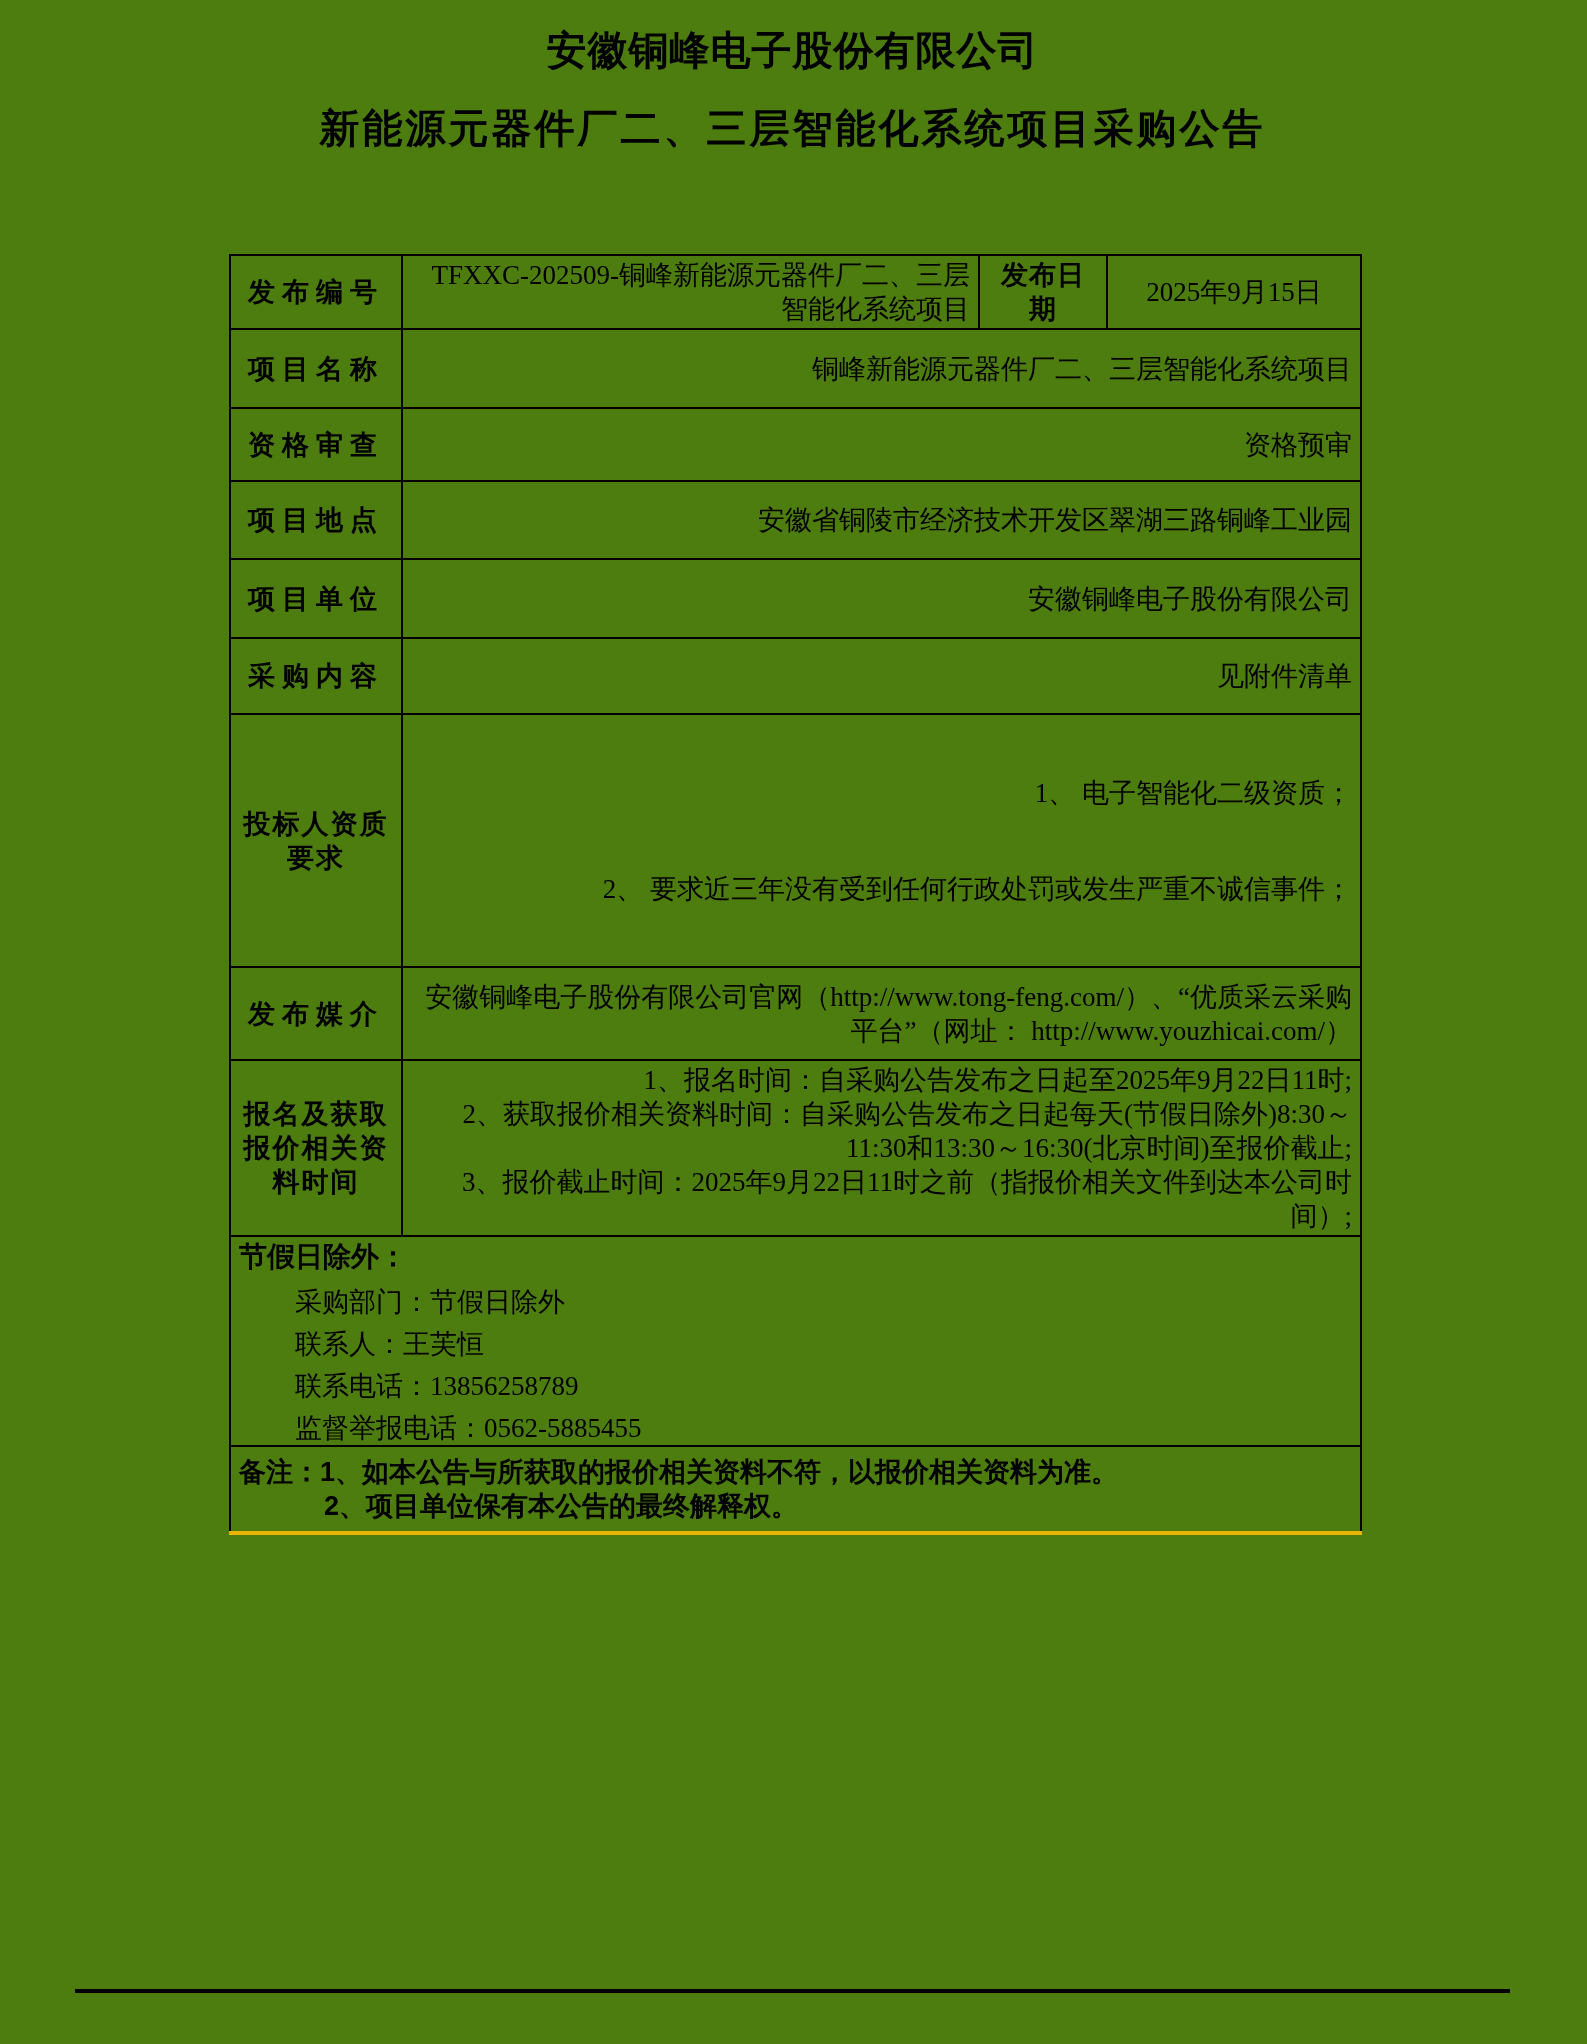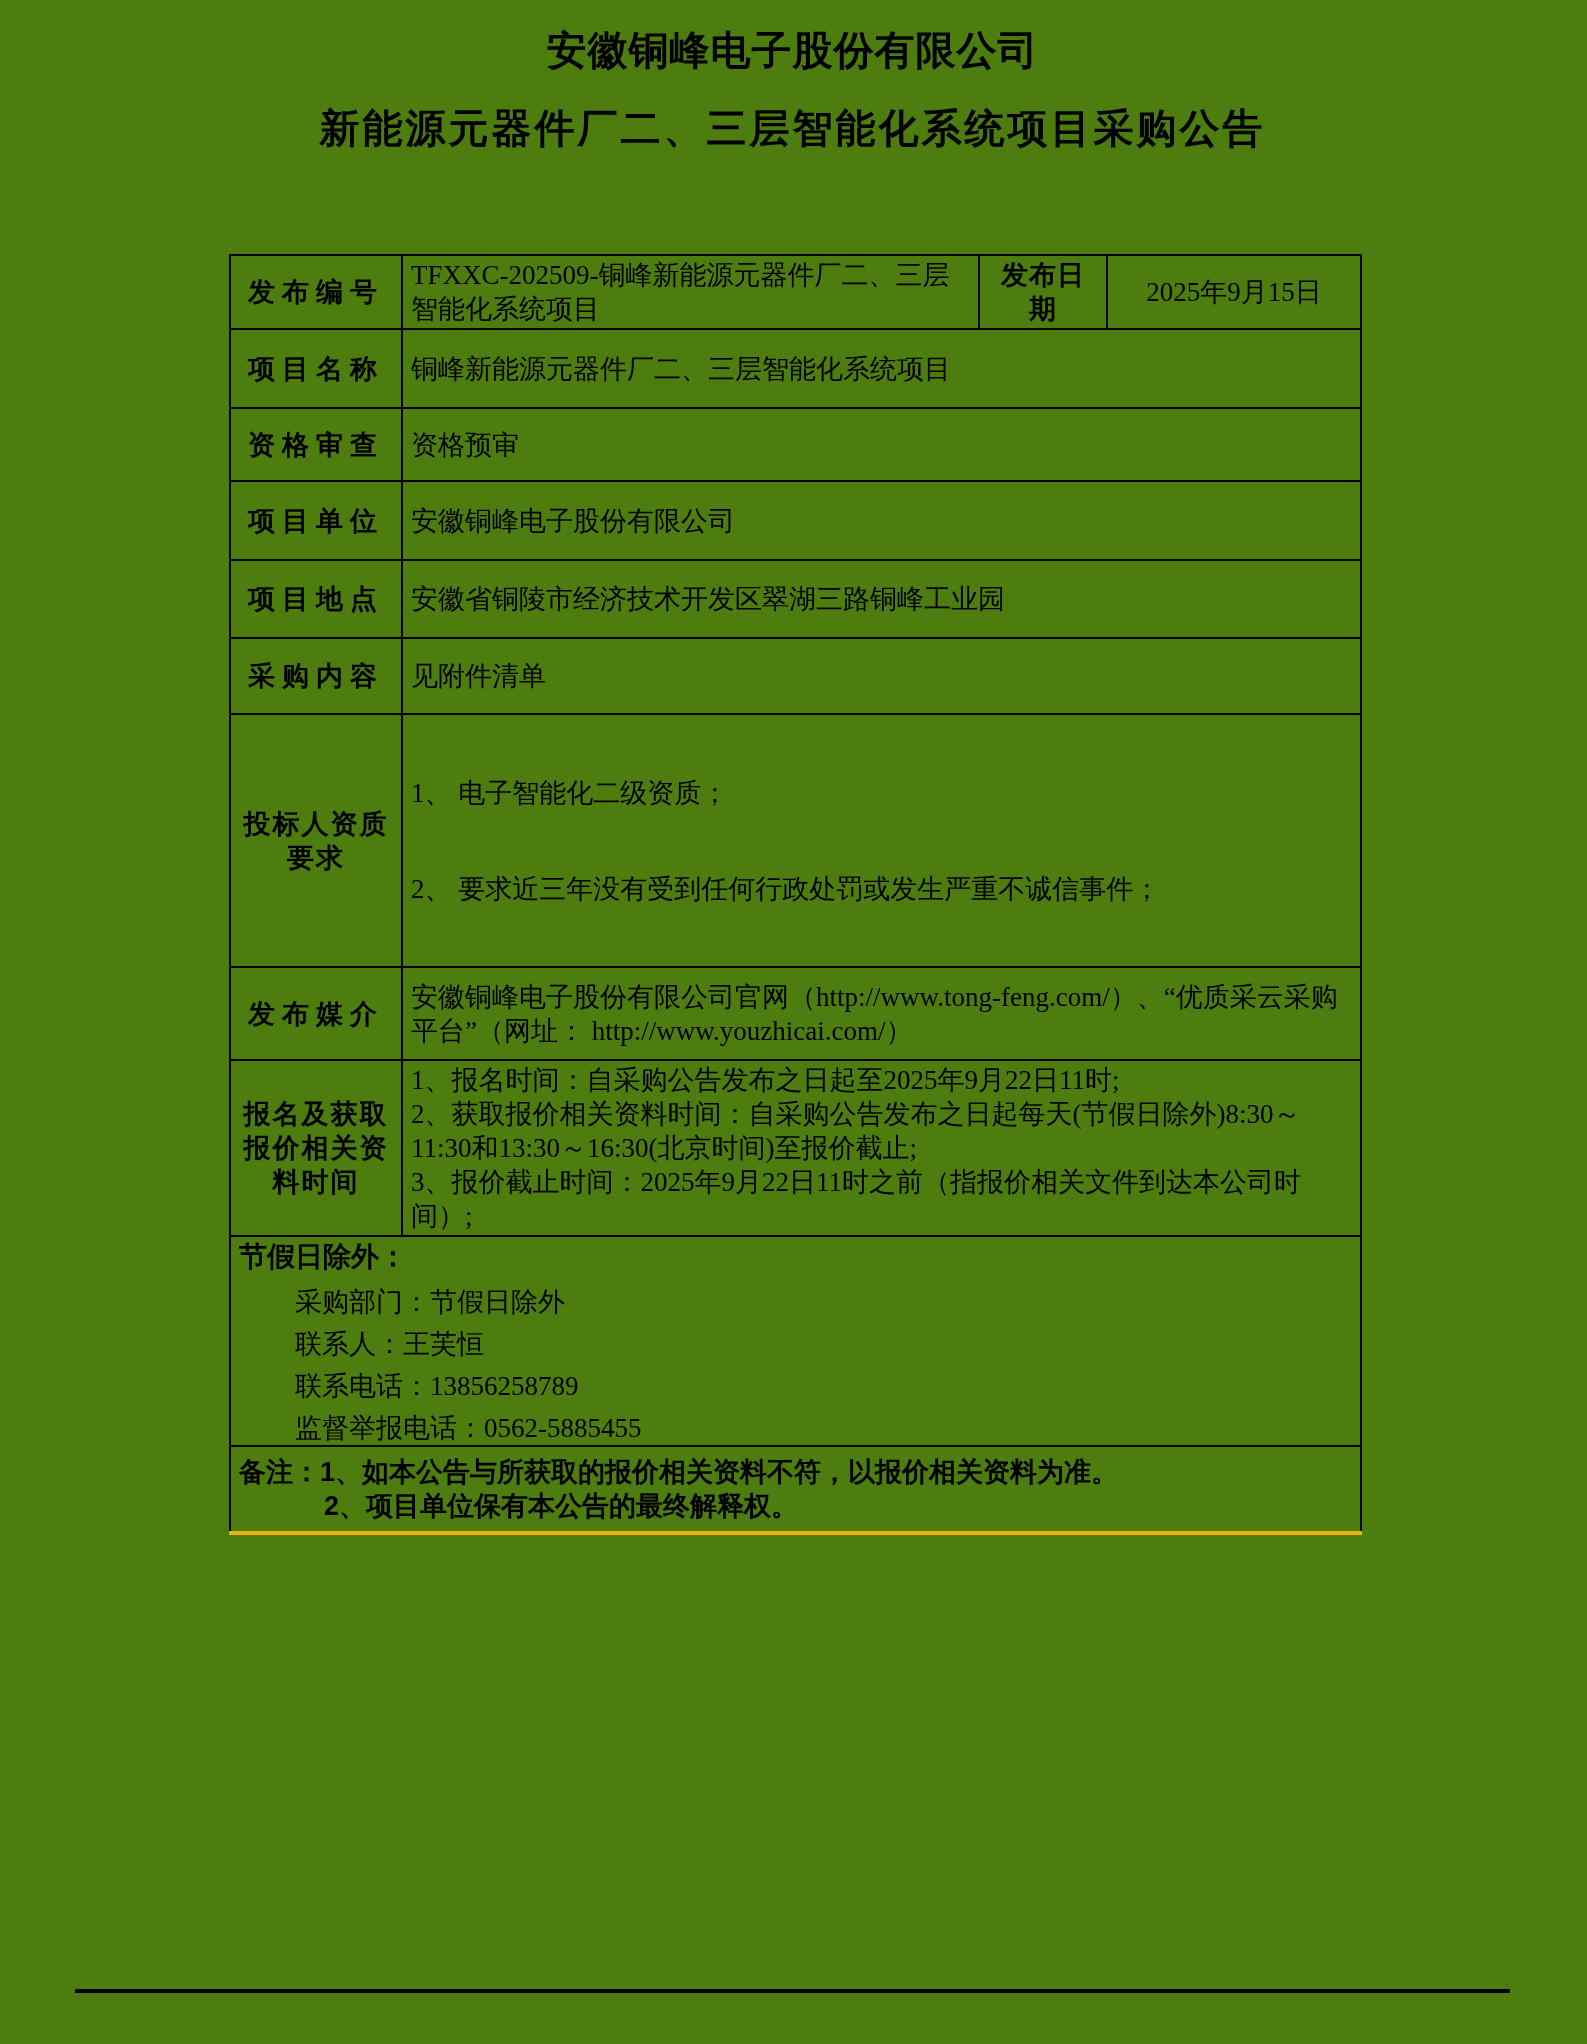--- a/index.html
+++ b/index.html
@@ -50,21 +50,21 @@
   }
   td.lbl-date{
     font-weight:bold;
     text-align:center;
     letter-spacing:1px;
     padding:2px 2px;
     font-size:27px;
   }
   td.val{
     font-family:"Liberation Serif", serif;
-    text-align:left;
+    text-align:right;
   }
   td.val-center{
     font-family:"Liberation Serif", serif;
     text-align:center;
   }
   td.bidder-cell div.item{margin:0;}
   td.bidder-cell div.item + div.item{margin-top:62px;}
   td.media-cell{line-height:45px;}
   td.reg-cell{
     vertical-align:top;
@@ -123,28 +123,28 @@
     <tr style="height:79px">
       <td class="lbl">项目名称</td>
       <td class="val" colspan="3">铜峰新能源元器件厂二、三层智能化系统项目</td>
     </tr>
 
     <tr style="height:73px">
       <td class="lbl">资格审查</td>
       <td class="val" colspan="3">资格预审</td>
     </tr>
 
+    <tr style="height:78px">
+      <td class="lbl">项目地点</td>
+      <td class="val" colspan="3">安徽省铜陵市经济技术开发区翠湖三路铜峰工业园</td>
+    </tr>
+
     <tr style="height:79px">
       <td class="lbl">项目单位</td>
       <td class="val" colspan="3">安徽铜峰电子股份有限公司</td>
-    </tr>
-
-    <tr style="height:78px">
-      <td class="lbl">项目地点</td>
-      <td class="val" colspan="3">安徽省铜陵市经济技术开发区翠湖三路铜峰工业园</td>
     </tr>
 
     <tr style="height:76px">
       <td class="lbl">采购内容</td>
       <td class="val" colspan="3">见附件清单</td>
     </tr>
 
     <tr style="height:253px">
       <td class="lbl-multi">投标人资质要求</td>
       <td class="val bidder-cell" colspan="3">

